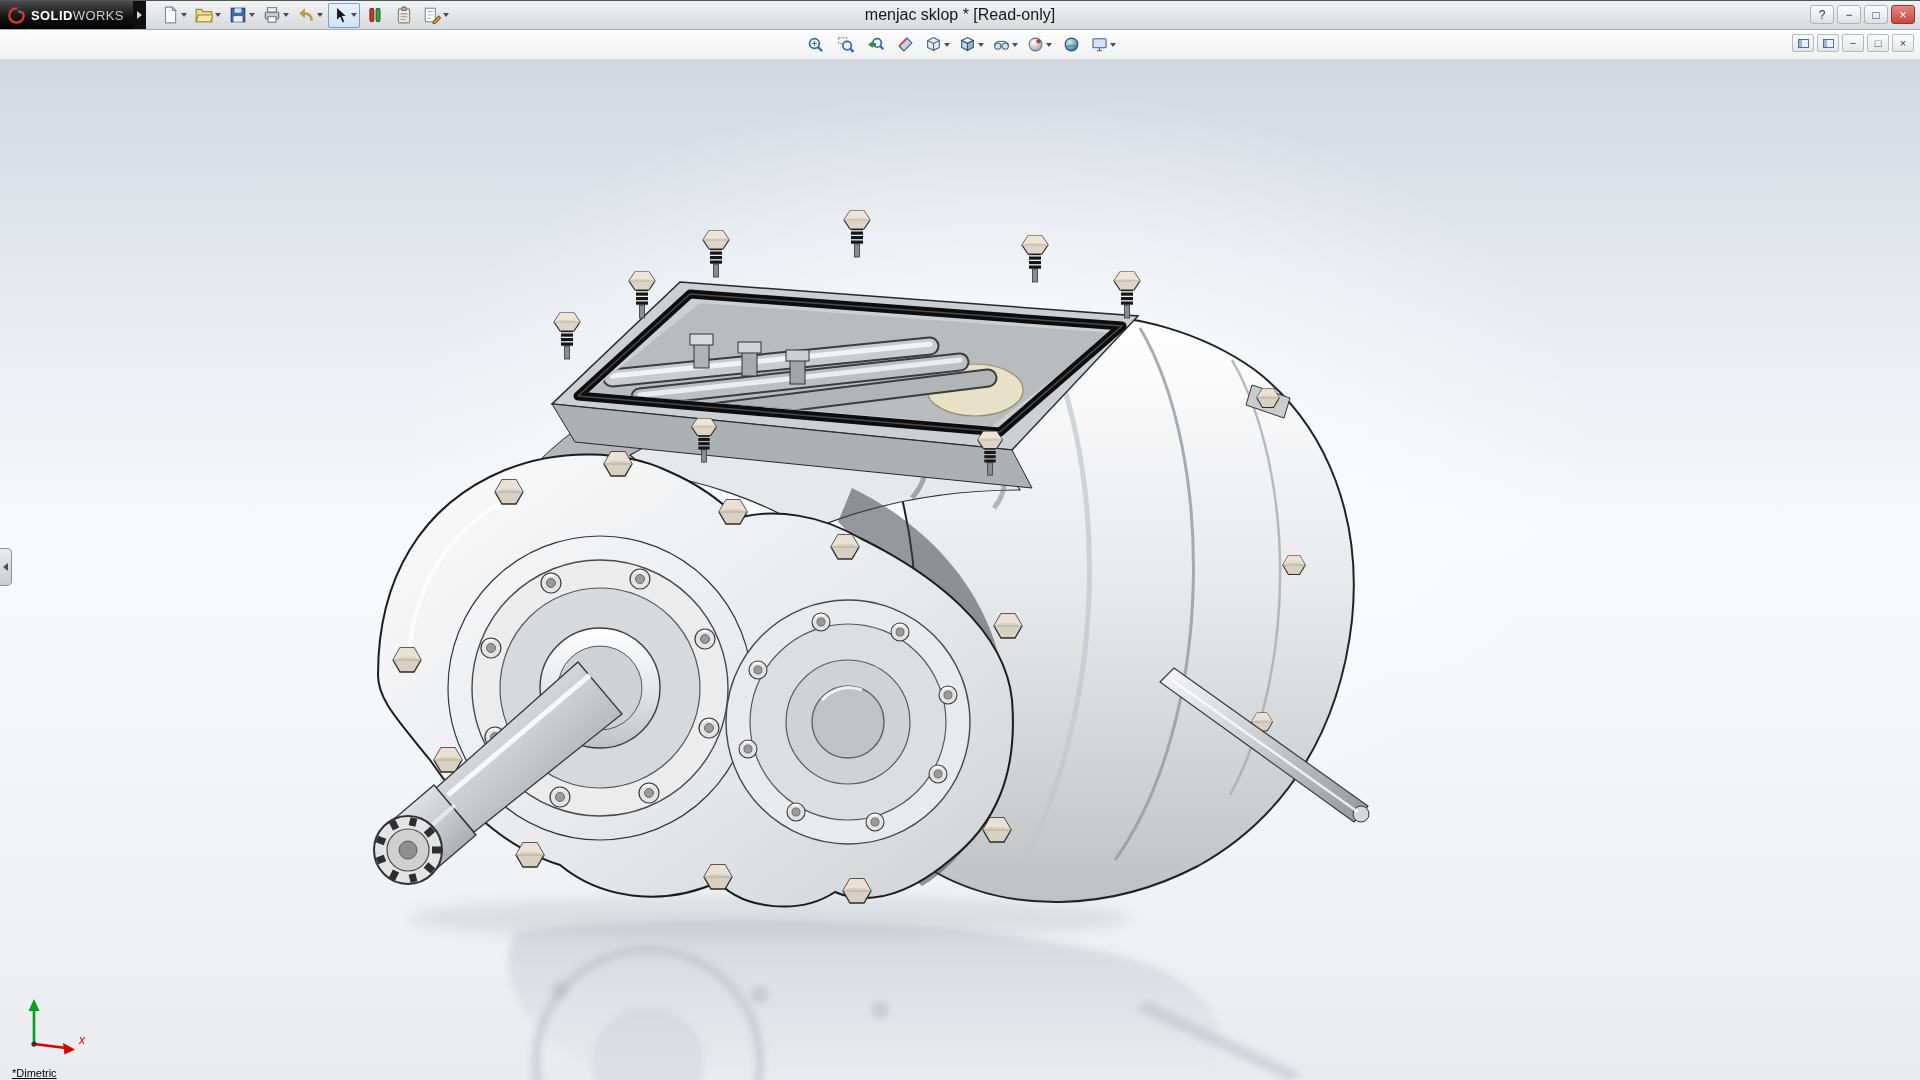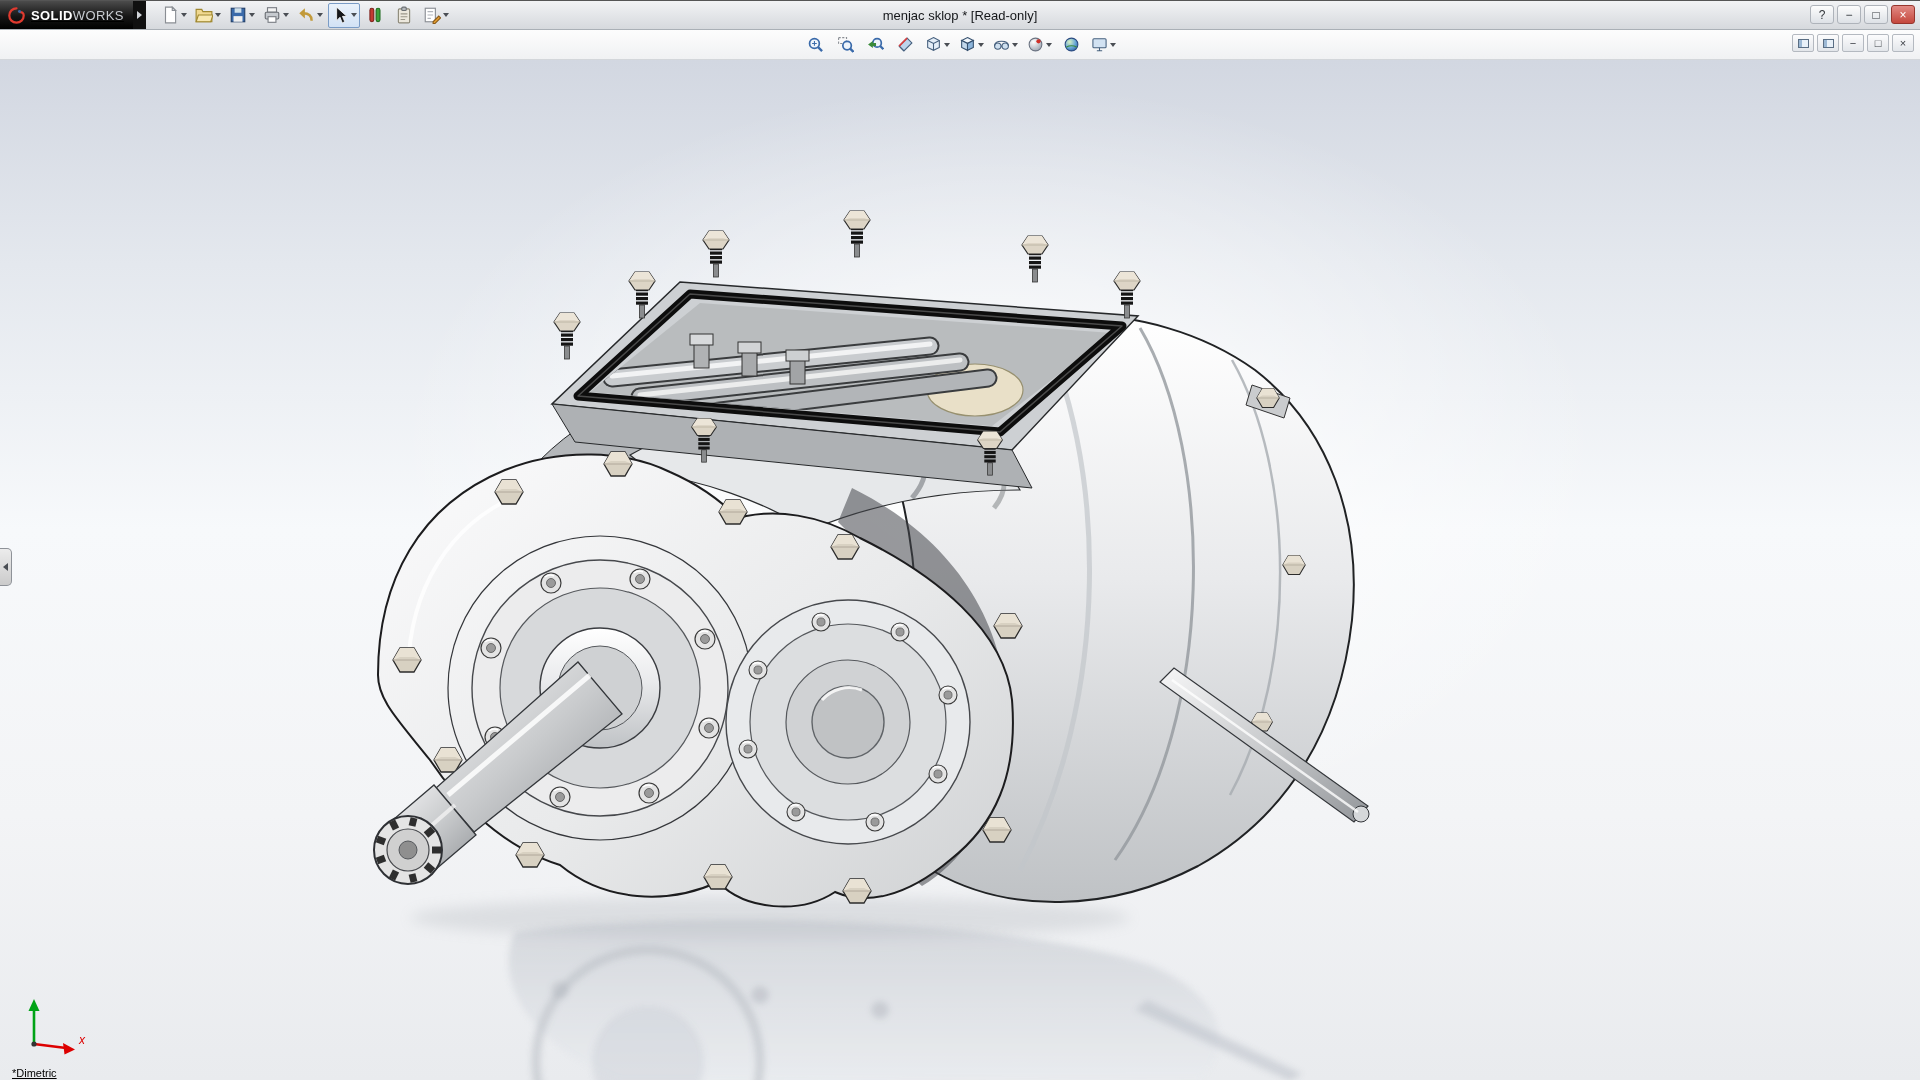--- a/index.html
+++ b/index.html
@@ -11,21 +11,21 @@
   .logo { height:100%; background:linear-gradient(#4c4c4c,#161616 55%,#000); color:#fff; display:flex; align-items:center; padding:0 9px 0 8px; gap:6px; }
   .brand { font-size:13px; letter-spacing:.4px; white-space:nowrap; }
   .brand b { color:#ffffff; font-weight:700; }
   .brand span { color:#c9cdd2; font-weight:400; }
   .logo-tab { height:100%; width:13px; background:#101010; display:flex; align-items:center; justify-content:center; }
   .logo-tab i { display:block; width:0; height:0; border-top:4px solid transparent; border-bottom:4px solid transparent; border-left:5px solid #cfd3d8; }
   #main-toolbar { display:flex; align-items:center; gap:2px; margin-left:12px; }
   .tb-btn { height:25px; min-width:27px; padding:0 2px; display:flex; align-items:center; justify-content:center; gap:1px; border:1px solid transparent; border-radius:2px; }
   .tb-btn.pressed { border:1px solid #7a9cc6; background:linear-gradient(#eaf2fb,#d2e2f5); }
   .caret { width:0; height:0; border-left:3px solid transparent; border-right:3px solid transparent; border-top:4px solid #4a4e54; margin-left:1px; }
-  .doc-title { position:absolute; left:50%; top:50%; transform:translate(-50%,-50%); font-size:13px; color:#15171a; white-space:nowrap; }
+  .doc-title { position:absolute; left:50%; top:50%; transform:translate(-50%,-50%); font-size:16px; color:#15171a; white-space:nowrap; }
   #win-controls { position:absolute; right:5px; top:4px; display:flex; }
   .winbtn { width:24px; height:19px; margin-left:3px; display:flex; align-items:center; justify-content:center; font-size:12px; color:#33373c; background:linear-gradient(#fdfdfd,#dde1e6); border:1px solid #aeb3ba; border-radius:3px; }
   .winbtn.close { background:linear-gradient(#e28a84,#c4473d); border-color:#96352d; color:#fff; }
 
   
   .viewbar { height:30px; flex:0 0 30px; background:linear-gradient(#fdfdfd,#f0f1f3); border-bottom:1px solid #d3d6da; display:flex; align-items:center; justify-content:center; position:relative; }
   #view-toolbar { display:flex; align-items:center; gap:3px; }
   #doc-controls { position:absolute; right:6px; top:4px; display:flex; }
   .docbtn { width:22px; height:18px; margin-left:3px; display:flex; align-items:center; justify-content:center; font-size:11px; color:#3a3e44; background:linear-gradient(#fcfcfd,#e3e6ea); border:1px solid #b4b9c0; border-radius:2px; }
   .pane-icon { width:11px; height:9px; border:1px solid #5a6e84; background:#e8f0f8; box-shadow:inset 3px 0 0 #9cb8d4; }

